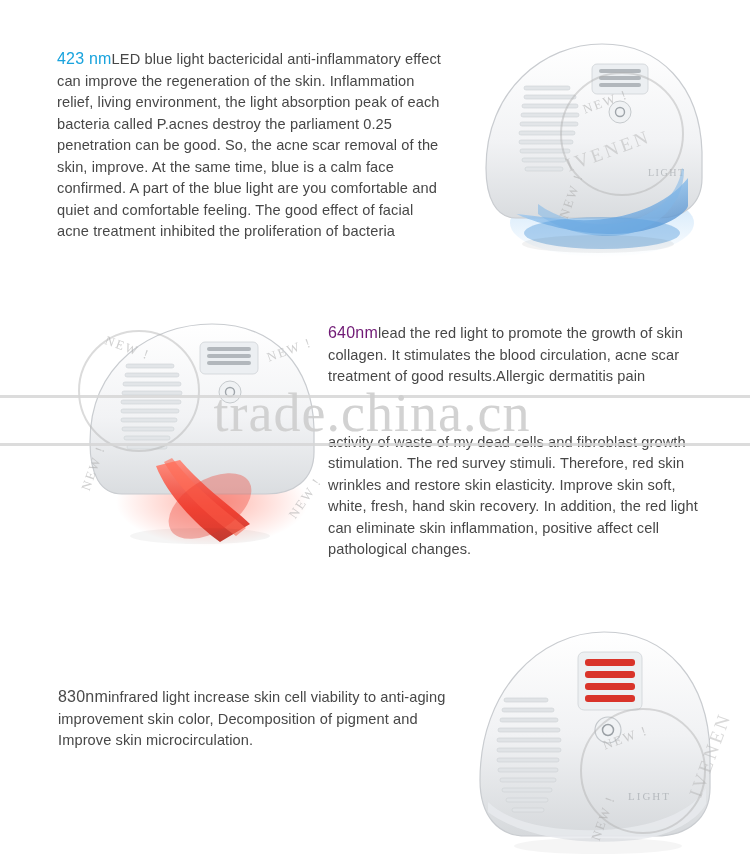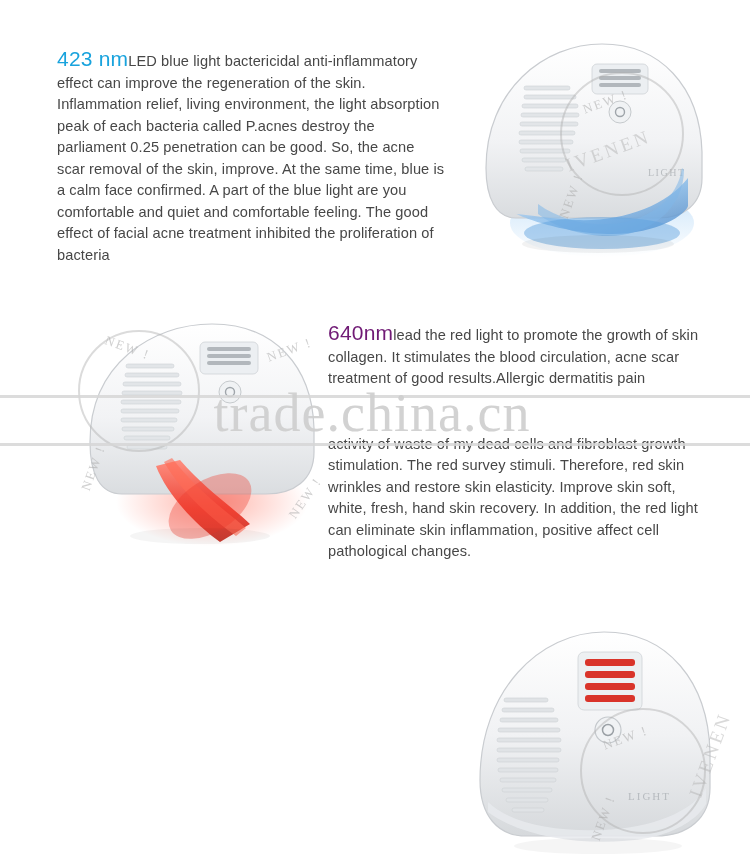--- a/index.html
+++ b/index.html
@@ -24,21 +24,21 @@
 
   
   .textblock {
     position: absolute;
     font-size: 14.6px;
     line-height: 21.5px;
     color: #474747;
     letter-spacing: .1px;
   }
   .wavelength {
-    font-size: 21px;
+    font-size: 16px;
     letter-spacing: .2px;
     vertical-align: baseline;
   }
   .wl-blue { color: #19a3dd; }
   .wl-red  { color: #701a75; }
   .wl-dark { color: #4a4a4a; }
 
   #block-423 { left: 57px;  top: 48px;  width: 388px; }
   #block-640 { left: 328px; top: 322px; width: 390px; }
   #block-830 { left: 58px;  top: 686px; width: 400px; }
@@ -119,20 +119,23 @@
   <div class="textblock" id="block-423">
     <span class="wavelength wl-blue">423 nm</span><span>LED blue light bactericidal anti-inflammatory effect can improve the regeneration of the skin. Inflammation relief, living environment, the light absorption peak of each bacteria called P.acnes destroy the parliament 0.25 penetration can be good. So, the acne scar removal of the skin, improve. At the same time, blue is a calm face confirmed. A part of the blue light are you comfortable and quiet and comfortable feeling. The good effect of facial acne treatment inhibited the proliferation of bacteria</span>
   </div>
 
   <div class="textblock" id="block-640">
     <span class="wavelength wl-red">640nm</span><span>lead the red light to promote the growth of skin collagen. It stimulates the blood circulation, acne scar treatment of good results.Allergic dermatitis pain</span>
     <div style="height:44px"></div>
     <span>activity of waste of my dead cells and fibroblast growth stimulation. The red survey stimuli. Therefore, red skin wrinkles and restore skin elasticity. Improve skin soft, white, fresh, hand skin recovery. In addition, the red light can eliminate skin inflammation, positive affect cell pathological changes.</span>
   </div>
 
+  <div class="textblock" id="block-830">
+    <span class="wavelength wl-dark">830nm</span><span>infrared light increase skin cell viability to anti-aging improvement skin color, Decomposition of pigment and Improve skin microcirculation.</span>
+  </div>
 
   <div class="device" id="device-blue">
     <svg class="dev-svg" viewBox="0 0 272 240" xmlns="http://www.w3.org/2000/svg">
       <defs>
         <linearGradient id="shellB" x1="0" y1="0" x2="0" y2="1">
           <stop offset="0%" stop-color="#ffffff"></stop>
           <stop offset="55%" stop-color="#f2f3f5"></stop>
           <stop offset="100%" stop-color="#d9dcdf"></stop>
         </linearGradient>
         <linearGradient id="visorB" x1="0" y1="0" x2="1" y2="1">

